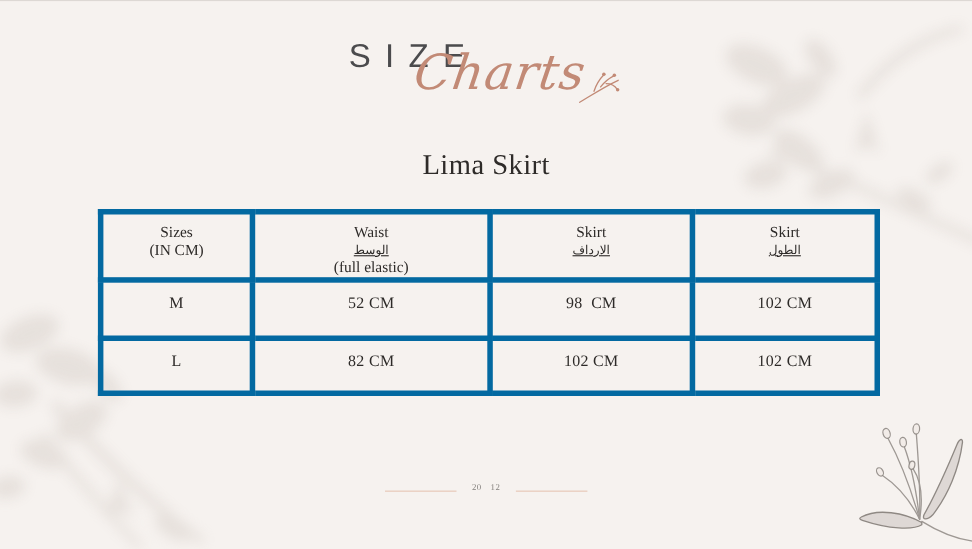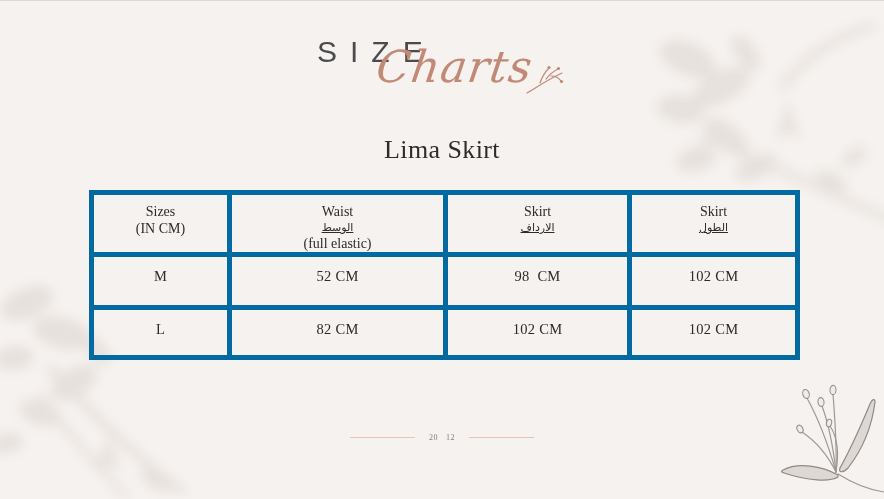--- a/index.html
+++ b/index.html
@@ -53,21 +53,21 @@
   .size-table thead tr{height:60px;}
   .size-table th{padding-top:8px;}
   .th-label,.th-note{font-size:14px;line-height:17px;}
   .th-arabic{font-size:11px;line-height:15px;font-family:"DejaVu Sans",sans-serif;text-decoration:underline;}
   tr.row-1{height:53px;} tr.row-2{height:50px;} tr.row-3{height:51px;}
   .size-table td{padding-top:11px;font-size:14.5px;letter-spacing:.3px;white-space:pre;}
 
   
   .brand-footer{
     position:absolute;top:436px;left:0;width:100%;height:18px;
-    display:flex;justify-content:center;
+    display:flex;justify-content:center;align-items:center;
   }
   .footer-line{width:65px;height:1px;background:#e7c5b4;margin:0 10px;}
   .footer-year{
     font-size:8px;color:#84807d;letter-spacing:.5px;
     transform:translateY(-4px);margin:0 4px;
   }
   .footer-brand{font-size:16px;letter-spacing:3.2px;color:#84807d;margin:0 2px;}
 </style>
 </head>
 <body>

